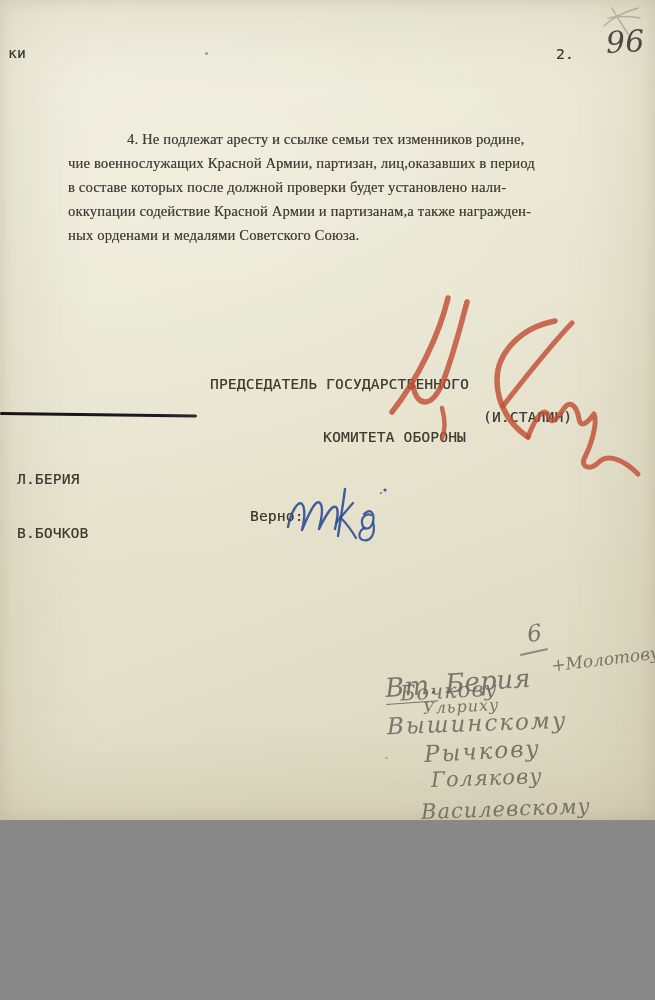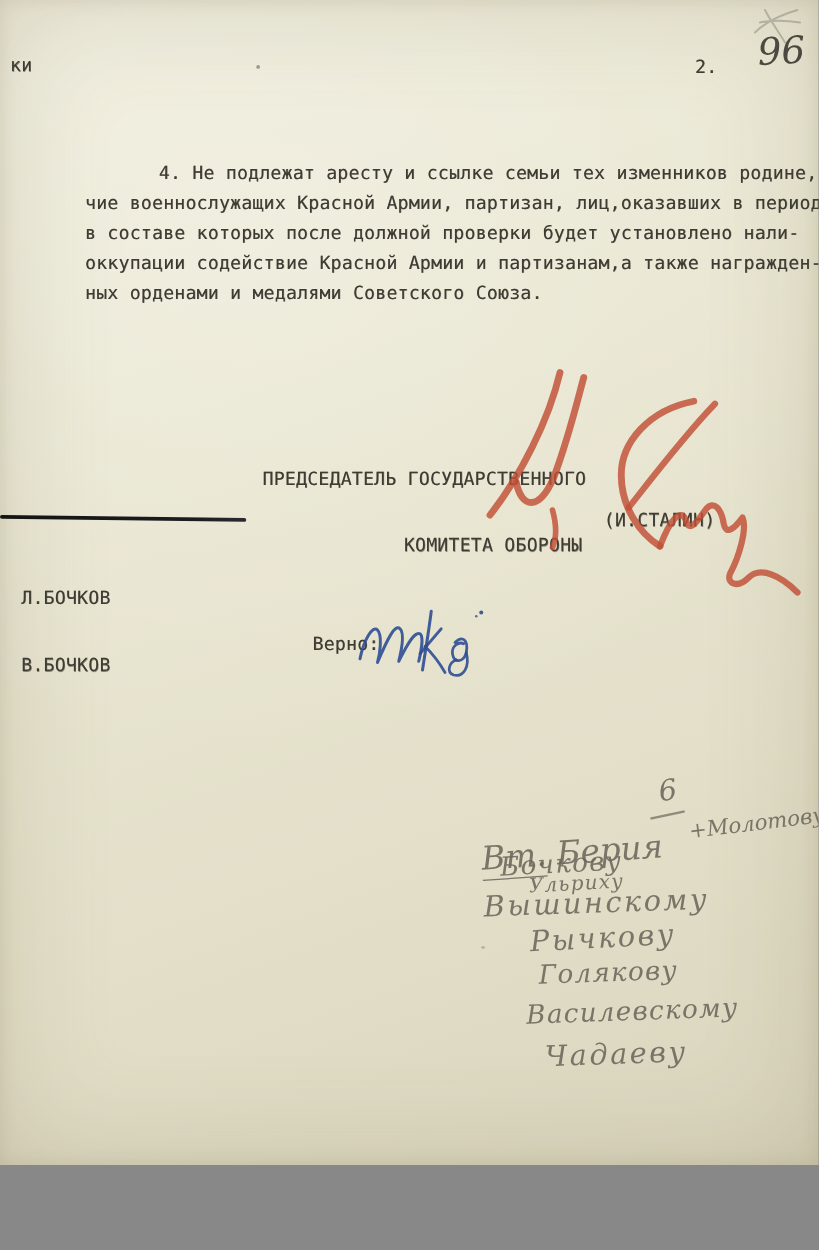--- a/index.html
+++ b/index.html
@@ -1,18 +1,18 @@
 <!DOCTYPE html>
 <html><head>
 <meta charset="utf-8">
 <style>
   html,body{margin:0;padding:0;background:#888;}
   #page{
     position:relative;
-    width:655px;height:932px;
+    width:655px;height:820px;
     margin:0 auto;
     overflow:hidden;
     background:
       radial-gradient(ellipse 900px 700px at 30% 20%, rgba(255,255,250,0.25), rgba(0,0,0,0) 60%),
       linear-gradient(160deg,#efecdc 0%,#e9e6d2 35%,#e3dfc9 68%,#d9d5bd 100%);
     box-shadow: inset 0 0 90px rgba(115,105,65,0.20), inset 0 0 14px rgba(100,90,55,0.14);
     font-family:"DejaVu Sans Mono", monospace;
   }
   .abs{position:absolute;}
   .typed{
@@ -64,21 +64,21 @@
 
   <div class="abs typed" style="left:8px;top:45px;">ки</div>
   <div class="abs typed" style="left:556px;top:46px;">2.</div>
 
   <svg class="abs" style="left:598px;top:4px;" width="50" height="34" viewBox="0 0 50 34">
     <path class="faintpencil" stroke-width="1.6" d="M6,22 C14,14 26,8 40,4 M14,4 C18,12 24,20 30,30 M10,14 C20,12 30,12 42,14"></path>
   </svg>
 
   <div class="abs pencil" style="left:606px;top:24px;font-size:30px;color:#45413a;opacity:0.95;transform:rotate(-3deg);">96</div>
 
-  <div class="abs typed para" style="left:68px;top:127px;">
+  <div class="abs typed para" style="left:68px;top:127px;font-family:Liberation Serif, serif;">
     <div class="line indent">4. Не подлежат аресту и ссылке семьи тех изменников родине,</div>
     <div class="line">чие военнослужащих Красной Армии, партизан, лиц,оказавших в период</div>
     <div class="line">в составе которых после должной проверки будет установлено нали-</div>
     <div class="line">оккупации содействие Красной Армии и партизанам,а также награжден-</div>
     <div class="line">ных орденами и медалями Советского Союза.</div>
   </div>
 
   <div class="abs typed title-block" style="left:210px;top:341px;">
     <div>ПРЕДСЕДАТЕЛЬ ГОСУДАРСТВЕННОГО</div>
     <div>КОМИТЕТА ОБОРОНЫ</div>
@@ -91,21 +91,21 @@
     <path class="redstroke" stroke-width="5.5" d="M28,98 C32,118 46,122 58,94 C70,62 76,36 82,14"></path>
     <path class="redstroke" stroke-width="4.5" d="M57,120 C60,131 61,141 57,150"></path>
     <path class="redstroke" stroke-width="5.5" d="M170,33 C134,40 112,66 112,92 C112,118 127,139 143,149"></path>
     <path class="redstroke" stroke-width="5" d="M118,118 C140,90 163,60 187,35"></path>
     <path class="redstroke" stroke-width="5" d="M143,149 C151,128 160,117 164,129 C167,139 174,127 180,119 C186,112 192,119 194,131 C196,141 203,134 209,126 C213,135 206,158 199,171 C196,179 205,183 214,174 C223,165 239,172 253,186"></path>
   </svg>
 
   <div class="abs ink-line" style="left:0px;top:412px;width:197px;"></div>
 
   <div class="abs typed" style="left:17px;top:434px;line-height:18px;">
-    <div>Л.БОЧКОВ</div>
+    <div>Л.БЕРИЯ</div>
     <div>В.БОЧКОВ</div>
   </div>
 
   <div class="abs typed" style="left:238px;top:508px;margin-left:12px;">Верно:</div>
   <svg class="abs" style="left:282px;top:483px;" width="115" height="62" viewBox="0 0 115 62" aria-label="Мухадов">
     <path class="bluestroke" stroke-width="2.4" d="M6,44 C9,29 16,17 20,21 C24,25 22,40 20,47 C28,28 34,16 38,20 C42,24 39,38 37,46 C45,30 50,22 54,24 C57,26 55,38 53,46"></path>
     <path class="bluestroke" stroke-width="2.4" d="M63,6 C61,22 58,40 56,53"></path>
     <path class="bluestroke" stroke-width="2.2" d="M71,20 C65,27 59,34 54,40"></path>
     <path class="bluestroke" stroke-width="2.2" d="M58,34 C64,40 70,48 74,55"></path>
     <path class="bluestroke" stroke-width="2.2" d="M82,31 C88,25 93,29 91,39 C89,47 81,48 80,40 C79,34 85,30 89,32"></path>

